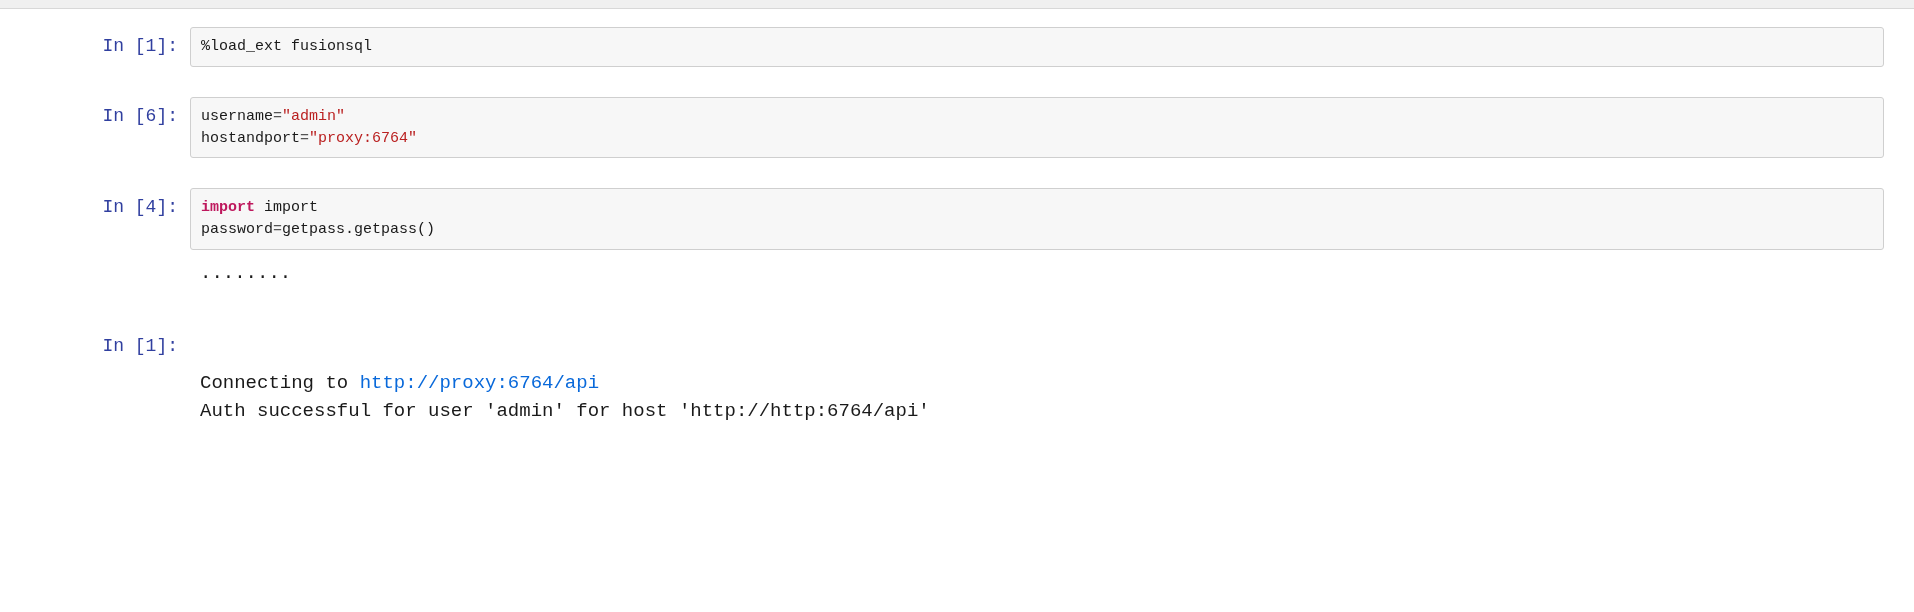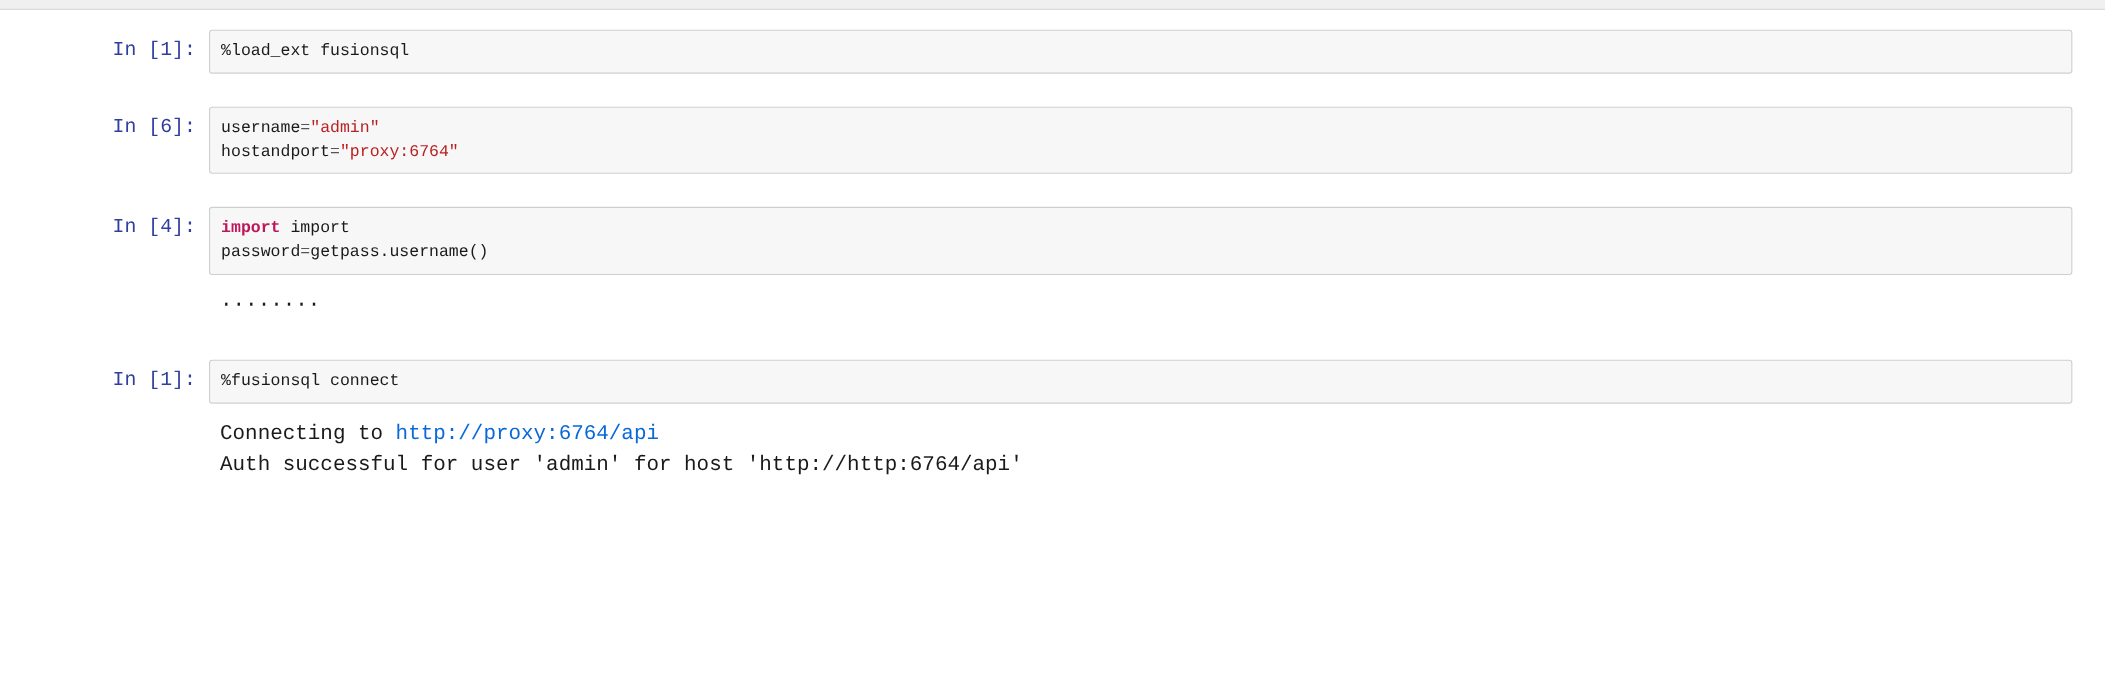--- a/index.html
+++ b/index.html
@@ -98,33 +98,32 @@
     <div class="prompt">In [6]:</div>
     <div class="input-area"><span class="tok-name">username</span><span class="tok-op">=</span><span class="tok-string">"admin"</span>
 <span class="tok-name">hostandport</span><span class="tok-op">=</span><span class="tok-string">"proxy:6764"</span></div>
   </div>
 
   <div class="cell-gap"></div>
 
   <div class="cell">
     <div class="prompt">In [4]:</div>
     <div class="input-area"><span class="tok-keyword">import</span><span> </span><span class="tok-name">import</span>
-<span class="tok-name">password</span><span class="tok-op">=</span><span class="tok-name">getpass.username()</span></div>
+<span class="tok-name">password</span><span class="tok-op">=</span><span class="tok-name">getpass.getpass()</span></div>
   </div>
 
   <div class="output-cell">
     <div class="prompt">.</div>
     <div class="output-area">········</div>
   </div>
 
   <div class="cell-gap"></div>
 
   <div class="cell">
     <div class="prompt">In [1]:</div>
-    <div class="input-area"><span class="tok-magic">%fusionsql</span><span> </span><span class="tok-name">connect</span></div>
   </div>
 
   <div class="output-cell">
     <div class="prompt">.</div>
     <div class="output-area"><span>Connecting to </span><span class="tok-link">http://proxy:6764/api</span>
 <span>Auth successful for user 'admin' for host 'http://http:6764/api'</span></div>
   </div>
 
 </div>
 

